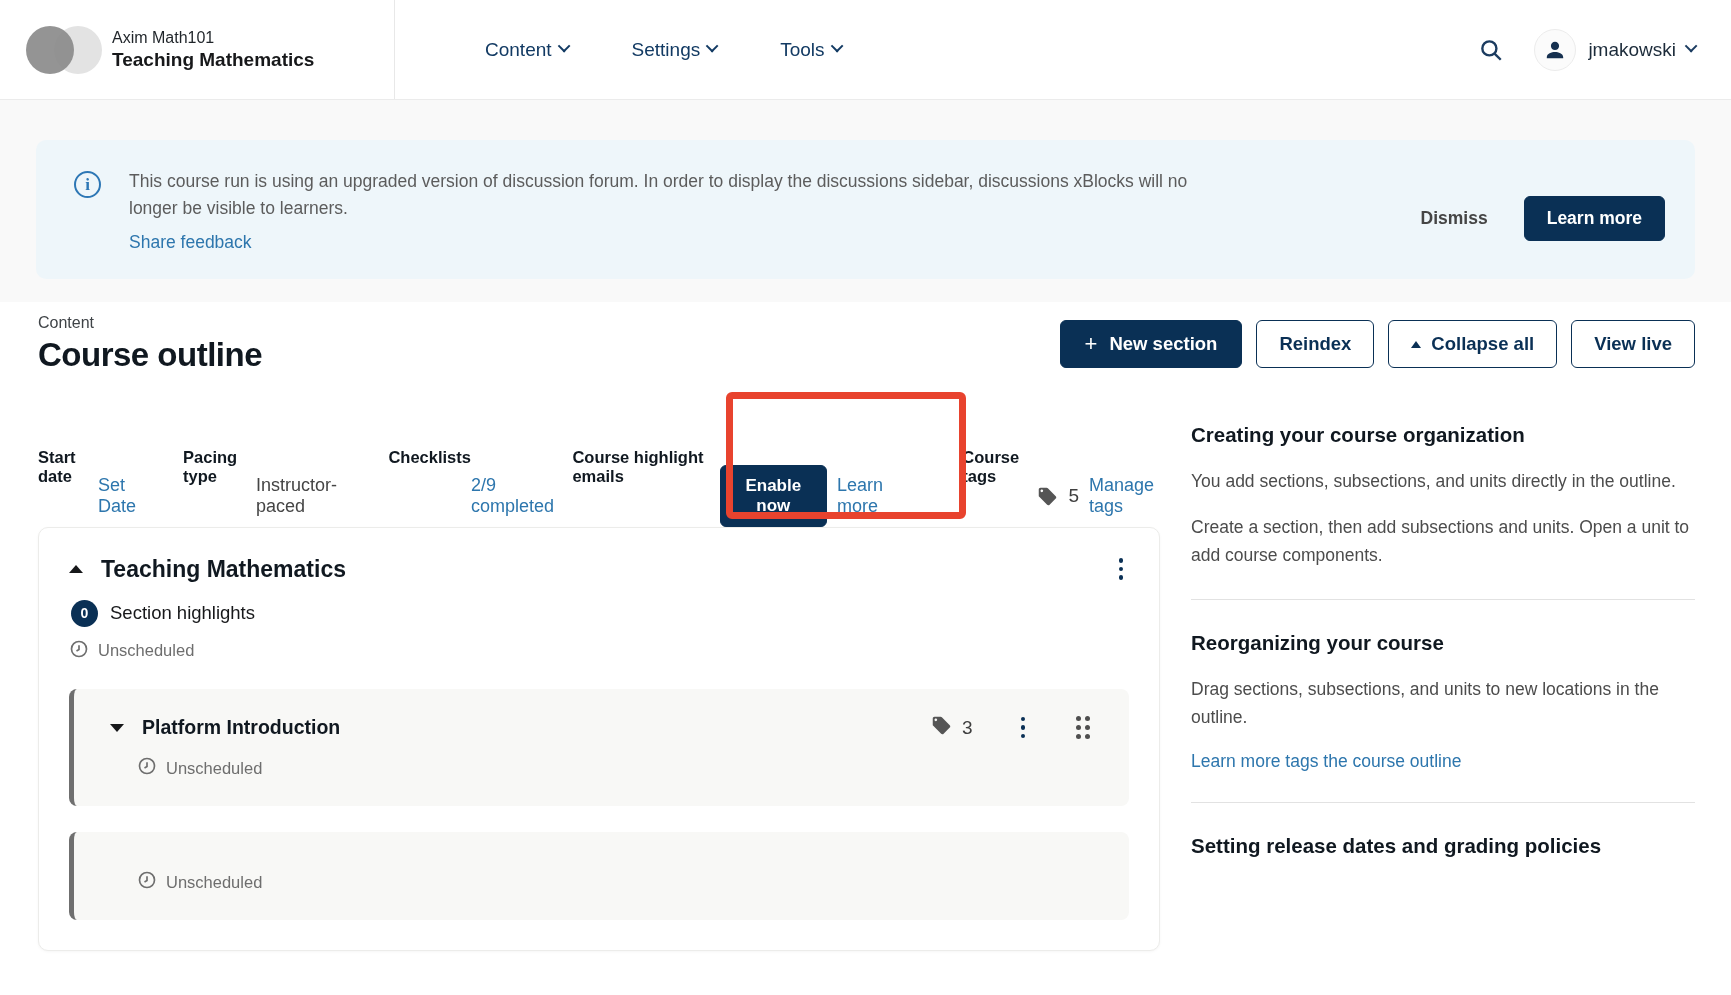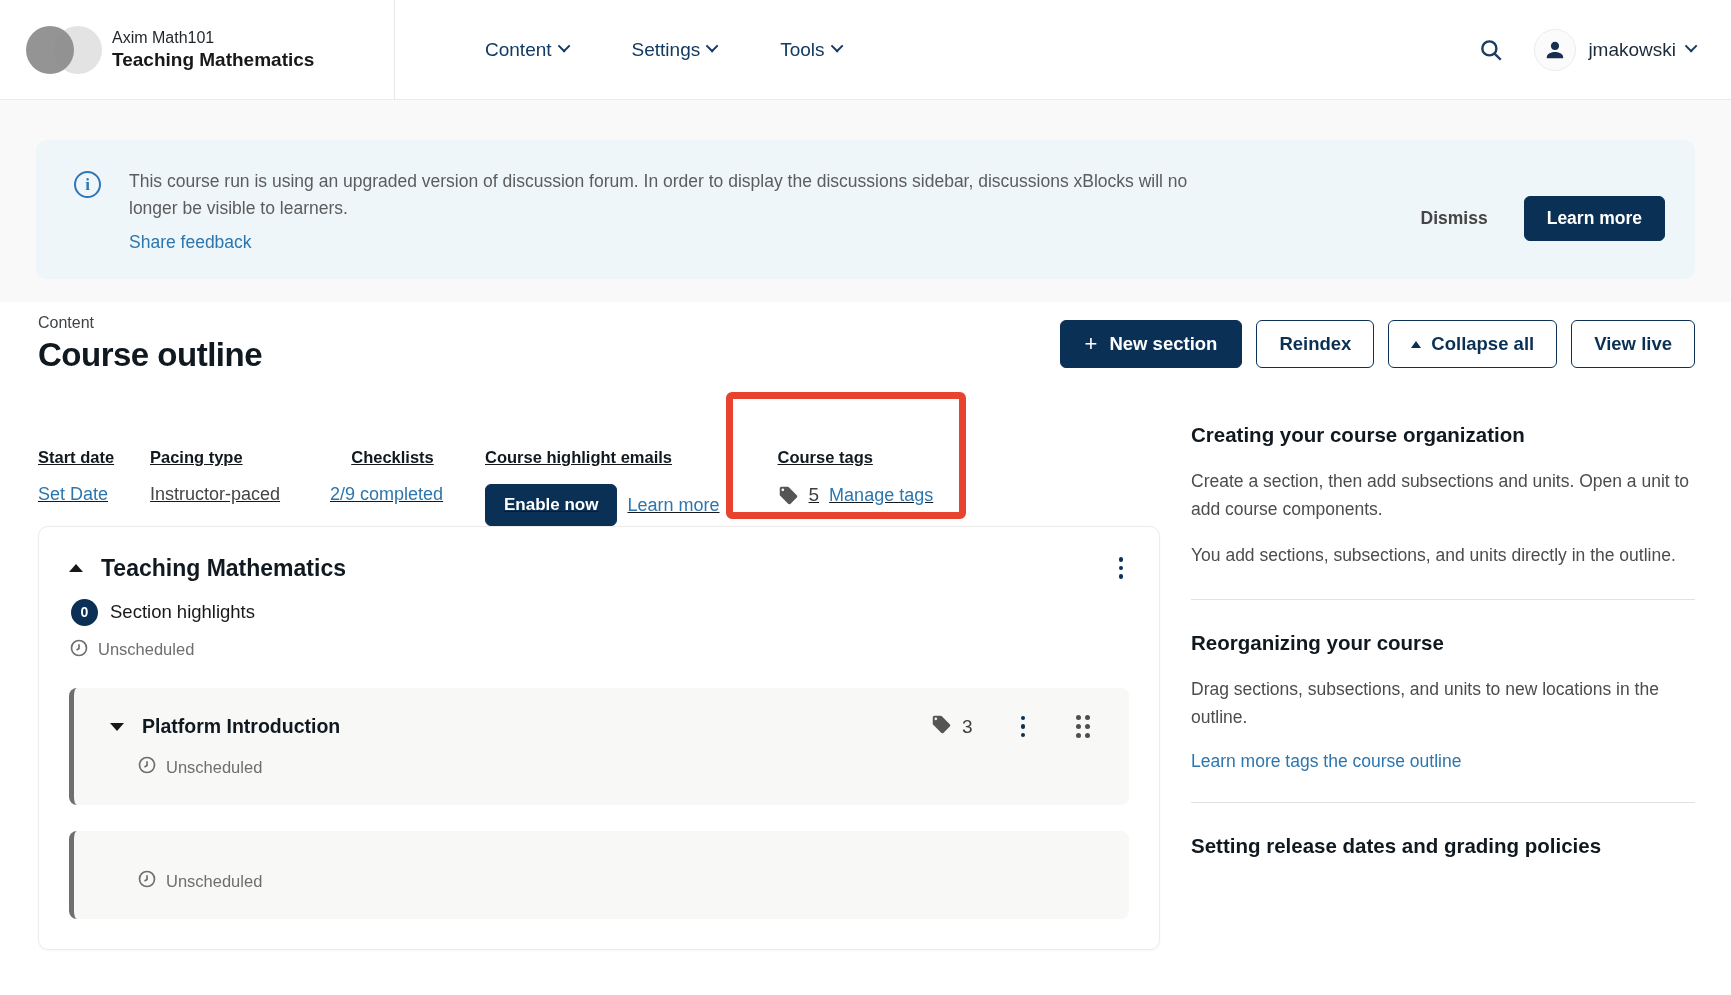--- a/index.html
+++ b/index.html
@@ -44,27 +44,27 @@
   .eyebrow { font-size:16px; color:#3f4347; }
   .page-title { font-size:33px; font-weight:800; color:#101820; margin-top:4px; letter-spacing:-0.5px; }
   .head-actions { display:flex; align-items:center; gap:14px; padding-bottom:6px; }
   .newsection-btn { display:flex; align-items:center; gap:12px; font-size:18.5px; padding:12px 24px; font-weight:bold; }
   .plus { font-size:22px; font-weight:normal; line-height:0; }
   .btn-outline { background:#fff; color:#0a3055; border:1.5px solid #0a3055; font-size:18.5px; font-weight:bold; padding:12px 22px; display:flex; align-items:center; gap:10px; }
   .tri-up-sm { width:0; height:0; border-left:5px solid transparent; border-right:5px solid transparent; border-bottom:7px solid #0a3055; }
 
   
   .status-bar { display:flex; gap:30px; margin-top:30px; }
-  .stat { display:flex; flex-direction:column;text-decoration:underline; }
+  .stat { display:flex; flex-direction:row; }
   .stat-label { font-size:16.5px; font-weight:bold; color:#101820; }
   .stat-value { margin-top:17px; font-size:18px; color:#454545; display:flex; align-items:center; gap:10px; }
   .link { color:#2d76ad; cursor:pointer; text-decoration:none; }
   .stat-pacing { min-width:150px; }
   .stat-start { min-width:82px; }
-  .stat-check { min-width:125px;text-align:center; }
+  .stat-check { min-width:125px; }
   .enable-btn { font-size:17px; padding:10px 18px; font-weight:bold; }
   .tag-icon svg { display:block; }
   .tag-count { font-size:19px; color:#3f3f3f; }
 
   .highlight-rect { position:absolute; left:726px; top:90px; width:240px; height:127px; border:7px solid #e8432e; border-radius:6px; pointer-events:none; z-index:30; }
 
   
   .content-row { display:flex; align-items:flex-start; margin-top:44px; }
   .outline-col { width:1122px; flex:0 0 auto; }
   .section-card { background:#fff; border:1px solid #ececea; border-radius:10px; box-shadow:0 1px 3px rgba(0,0,0,.04); padding:26px 30px 30px 30px; }
@@ -302,22 +302,22 @@
                   </svg>
               </span>
               <span class="sched-text">Unscheduled</span>
             </div>
           </div>
         </div>
       </div>
 
       <div class="help-sidebar">
         <div class="help-h">Creating your course organization</div>
+        <div class="help-p">You add sections, subsections, and units directly in the outline.</div>
         <div class="help-p">Create a section, then add subsections and units. Open a unit to add course components.</div>
-        <div class="help-p">You add sections, subsections, and units directly in the outline.</div>
         <hr class="help-hr">
         <div class="help-h">Reorganizing your course</div>
         <div class="help-p">Drag sections, subsections, and units to new locations in the outline.</div>
         <a class="link help-link">Learn more tags the course outline</a>
         <hr class="help-hr">
         <div class="help-h" style="max-width:460px;">Setting release dates and grading policies</div>
       </div>
     </div>
 
   </div>

